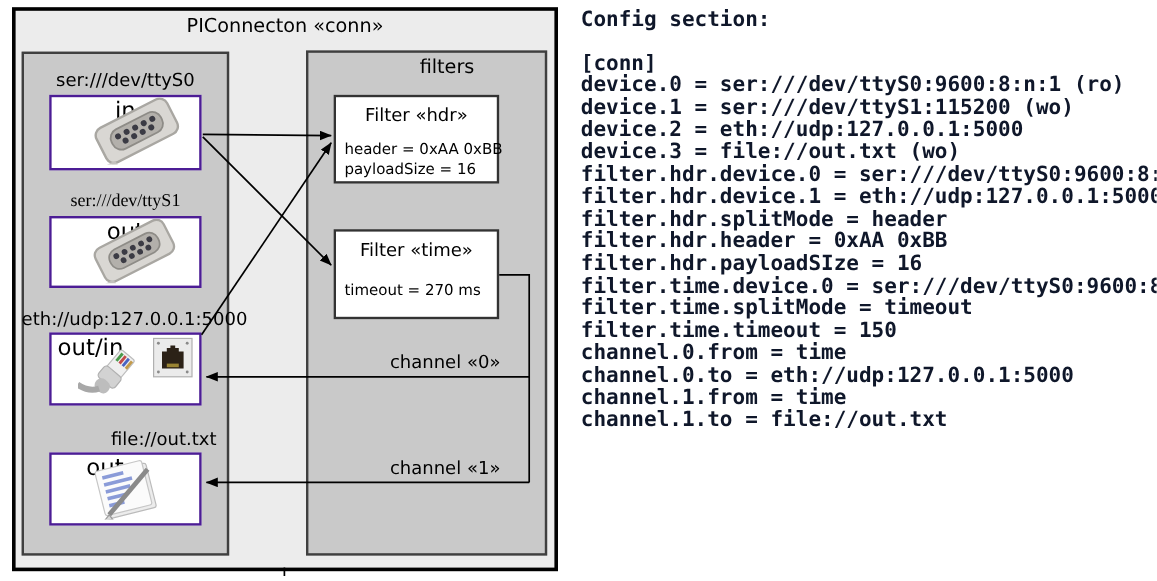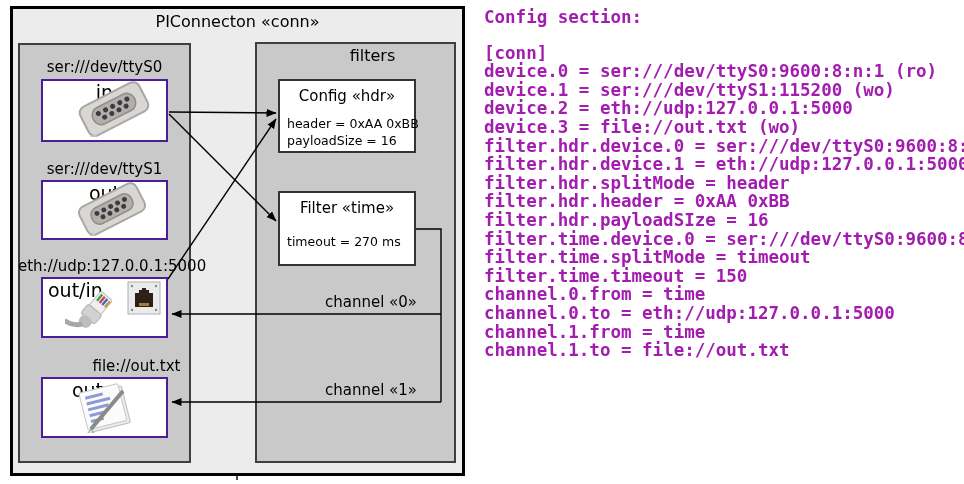--- a/index.html
+++ b/index.html
@@ -29,21 +29,21 @@
   .filter-prop{font-size:12.5px;line-height:17px;white-space:nowrap;}
 
   .channel-label{left:300px;width:117px;text-align:right;font-size:15px;white-space:nowrap;}
 
   .connectors{left:0;top:0;width:964px;height:484px;pointer-events:none;z-index:5;}
   .icon{position:absolute;}
 
   
   .config{left:484px;top:8px;width:480px;
           font-family:"DejaVu Sans Mono",monospace;font-weight:bold;
-          font-size:17.5px;line-height:18.6px;color:#a21caf;}
+          font-size:17.5px;line-height:18.6px;color:#0f172a;}
   .config-heading{white-space:nowrap;}
   .config-lines{margin-top:17px;}
   .config-line{white-space:nowrap;}
 </style>
 </head>
 <body>
 
 <div class="page">
 
   <div class="abs outer-box"></div>
@@ -69,21 +69,21 @@
           <circle cx="33" cy="31" r="2.5"></circle>
             <circle cx="41" cy="31" r="2.5"></circle>
             <circle cx="49" cy="31" r="2.5"></circle>
             <circle cx="57" cy="31" r="2.5"></circle>
         </g>
         <rect x="4" y="42" width="14" height="10" rx="3" fill="#c4c2be"></rect>
       </g>
     </svg>
   </div>
 
-  <div class="abs dev-label" style="top:160px;">ser:///dev/ttyS1</div>
+  <div class="abs dev-label" style="top:160px;font-family:Liberation Serif, serif;">ser:///dev/ttyS1</div>
   <div class="abs dev-box" style="top:180px;height:56px;">
     <span class="port port-center">out</span>
     <svg class="icon" style="left:24px;top:0px;" width="90" height="54" viewBox="0 0 90 56">
       <g transform="rotate(-27 45 28)">
         <rect x="12" y="12" width="66" height="32" rx="7" fill="#d9d7d3" stroke="#a9a7a2" stroke-width="2"></rect>
         <rect x="22" y="19" width="46" height="18" rx="8" fill="#b3b0ab" stroke="#8e8c87" stroke-width="1.5"></rect>
         <g fill="#3b3b44">
           <circle cx="29" cy="25" r="2.5"></circle>
             <circle cx="37" cy="25" r="2.5"></circle>
             <circle cx="45" cy="25" r="2.5"></circle>
@@ -141,21 +141,21 @@
           <rect x="15" y="29" width="17" height="3"></rect>
           <rect x="15" y="35" width="13" height="3"></rect>
         </g>
       </g>
       <path d="M18 48 L50 10" stroke="#8a8a8a" stroke-width="4" fill="none"></path>
       <path d="M18 48 l-4 5 l7 -1 z" fill="#d8d8d8" stroke="#9a9a9a" stroke-width="1"></path>
     </svg>
   </div>
 
   <div class="abs filter-box" style="left:278px;top:79px;width:134px;height:70px;">
-    <div class="filter-title">Config «hdr»</div>
+    <div class="filter-title">Filter «hdr»</div>
     <div class="filter-props">
       <div class="filter-prop">header = 0xAA 0xBB</div>
       <div class="filter-prop">payloadSize = 16</div>
     </div>
   </div>
   <div class="abs filter-box" style="left:278px;top:191px;width:134px;height:71px;">
     <div class="filter-title">Filter «time»</div>
     <div class="filter-props time">
       <div class="filter-prop">timeout = 270 ms</div>
     </div>

